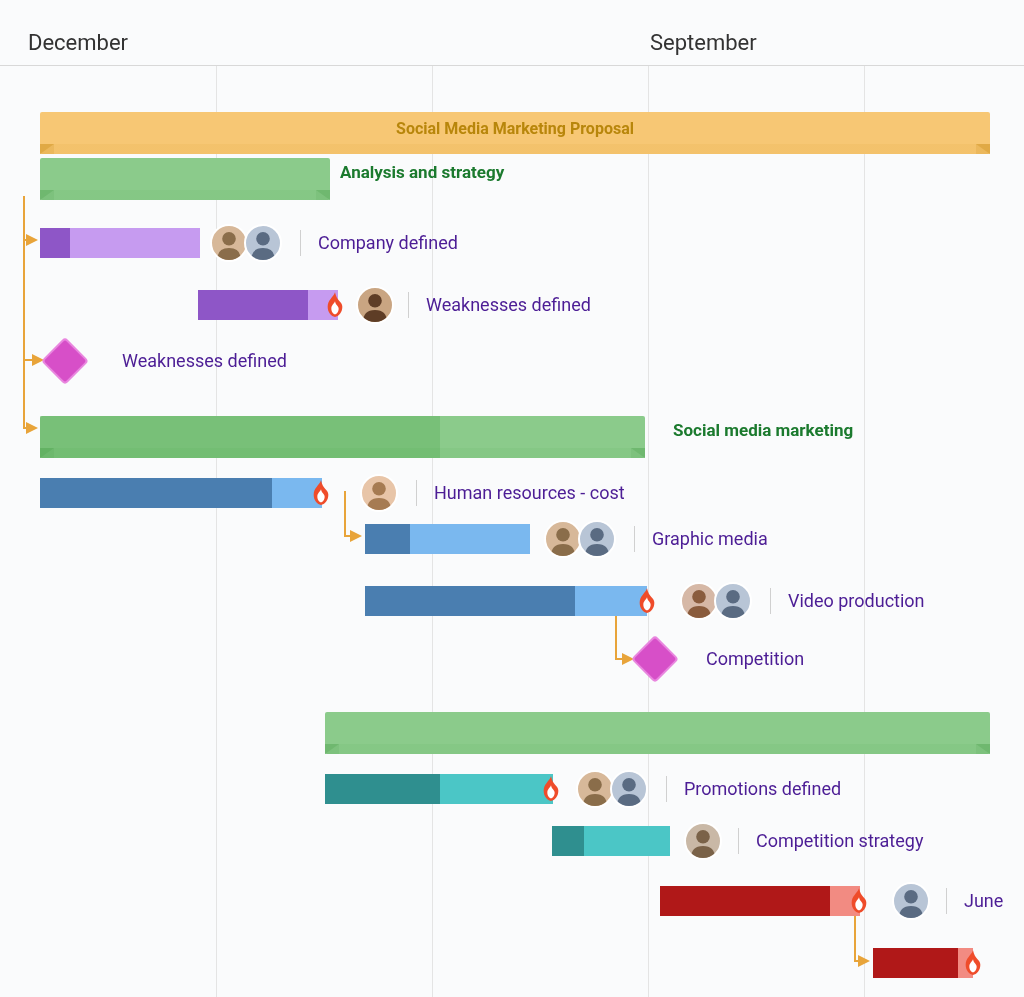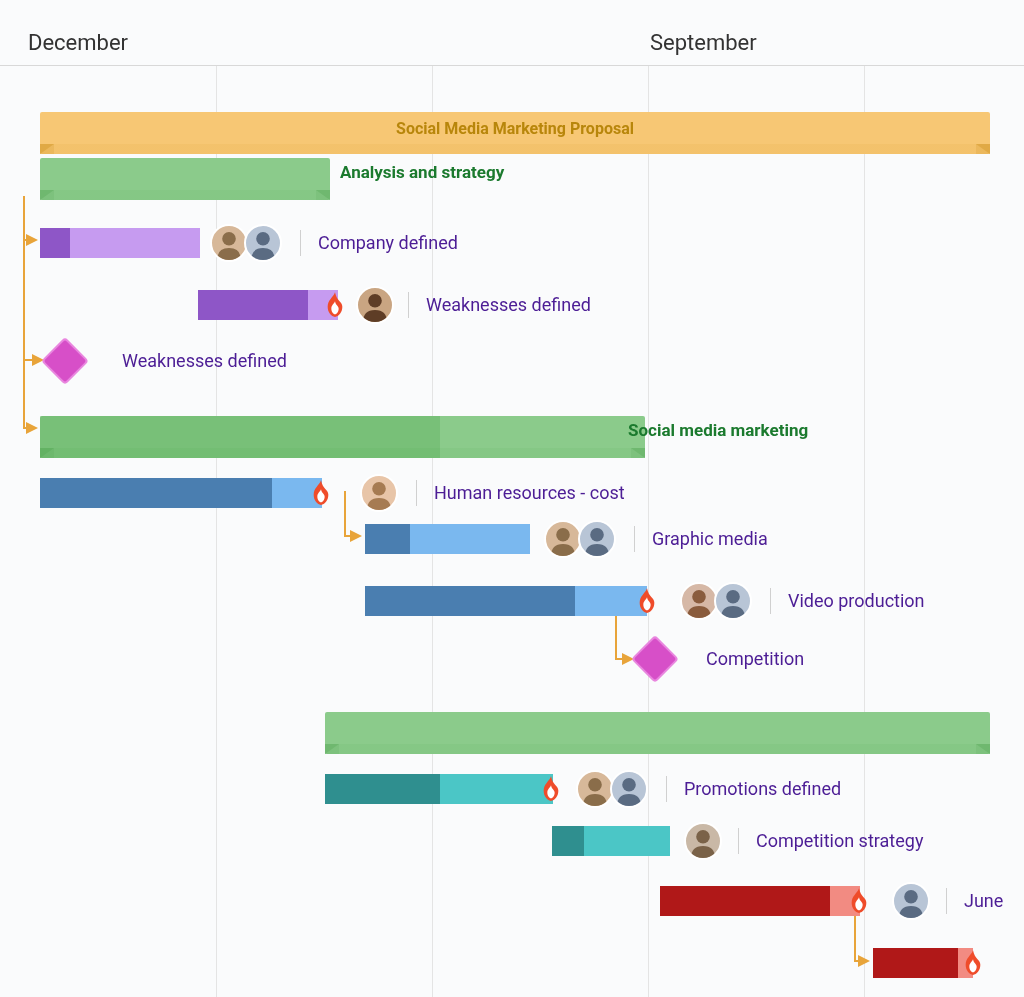--- a/index.html
+++ b/index.html
@@ -264,21 +264,21 @@
   <div class="row" style="top:276px">
     <div class="milestone" style="left:48px"></div>
     <div class="task-label" style="left:122px">Weaknesses defined</div>
   </div>
 
   <div class="row" style="top:346px">
     <div class="group-bar group-green" style="left:40px;width:605px">
       <div class="ridge"></div>
       <div style="position:absolute;left:0;top:0;bottom:0;width:400px;background:rgba(65,160,65,0.25)"></div>
     </div>
-    <div class="group-label-right green-text" style="left:628px">Social media marketing</div>
+    <div class="group-label-right green-text" style="left:673px">Social media marketing</div>
   </div>
 
   <div class="row" style="top:408px">
     <div class="task-bar bar-blue" style="left:40px;width:282px">
       <div class="progress" style="width:232px"></div>
         <div class="rest"></div>
     </div>
     <div class="fire" style="left:310px"><svg viewBox="0 0 24 28">
           <path d="M12 0 C10 6 4 8 4 16 C4 22 8 27 12 27 C16 27 20 22 20 16 C20 10 14 10 12 0 Z" fill="#ef4c2a"></path>
           <path d="M12 10 C11 13 8 14 8 18 C8 21 10 24 12 24 C14 24 16 21 16 18 C16 15 13 15 12 10 Z" fill="#fff"></path>

